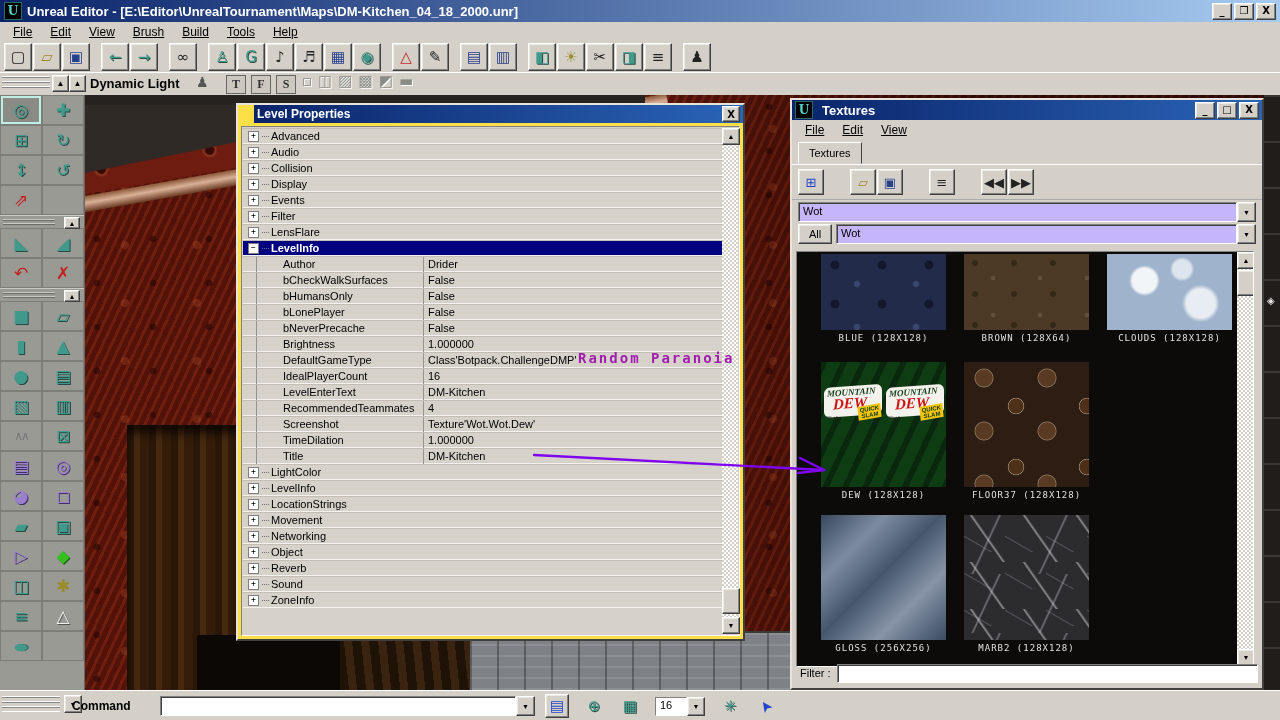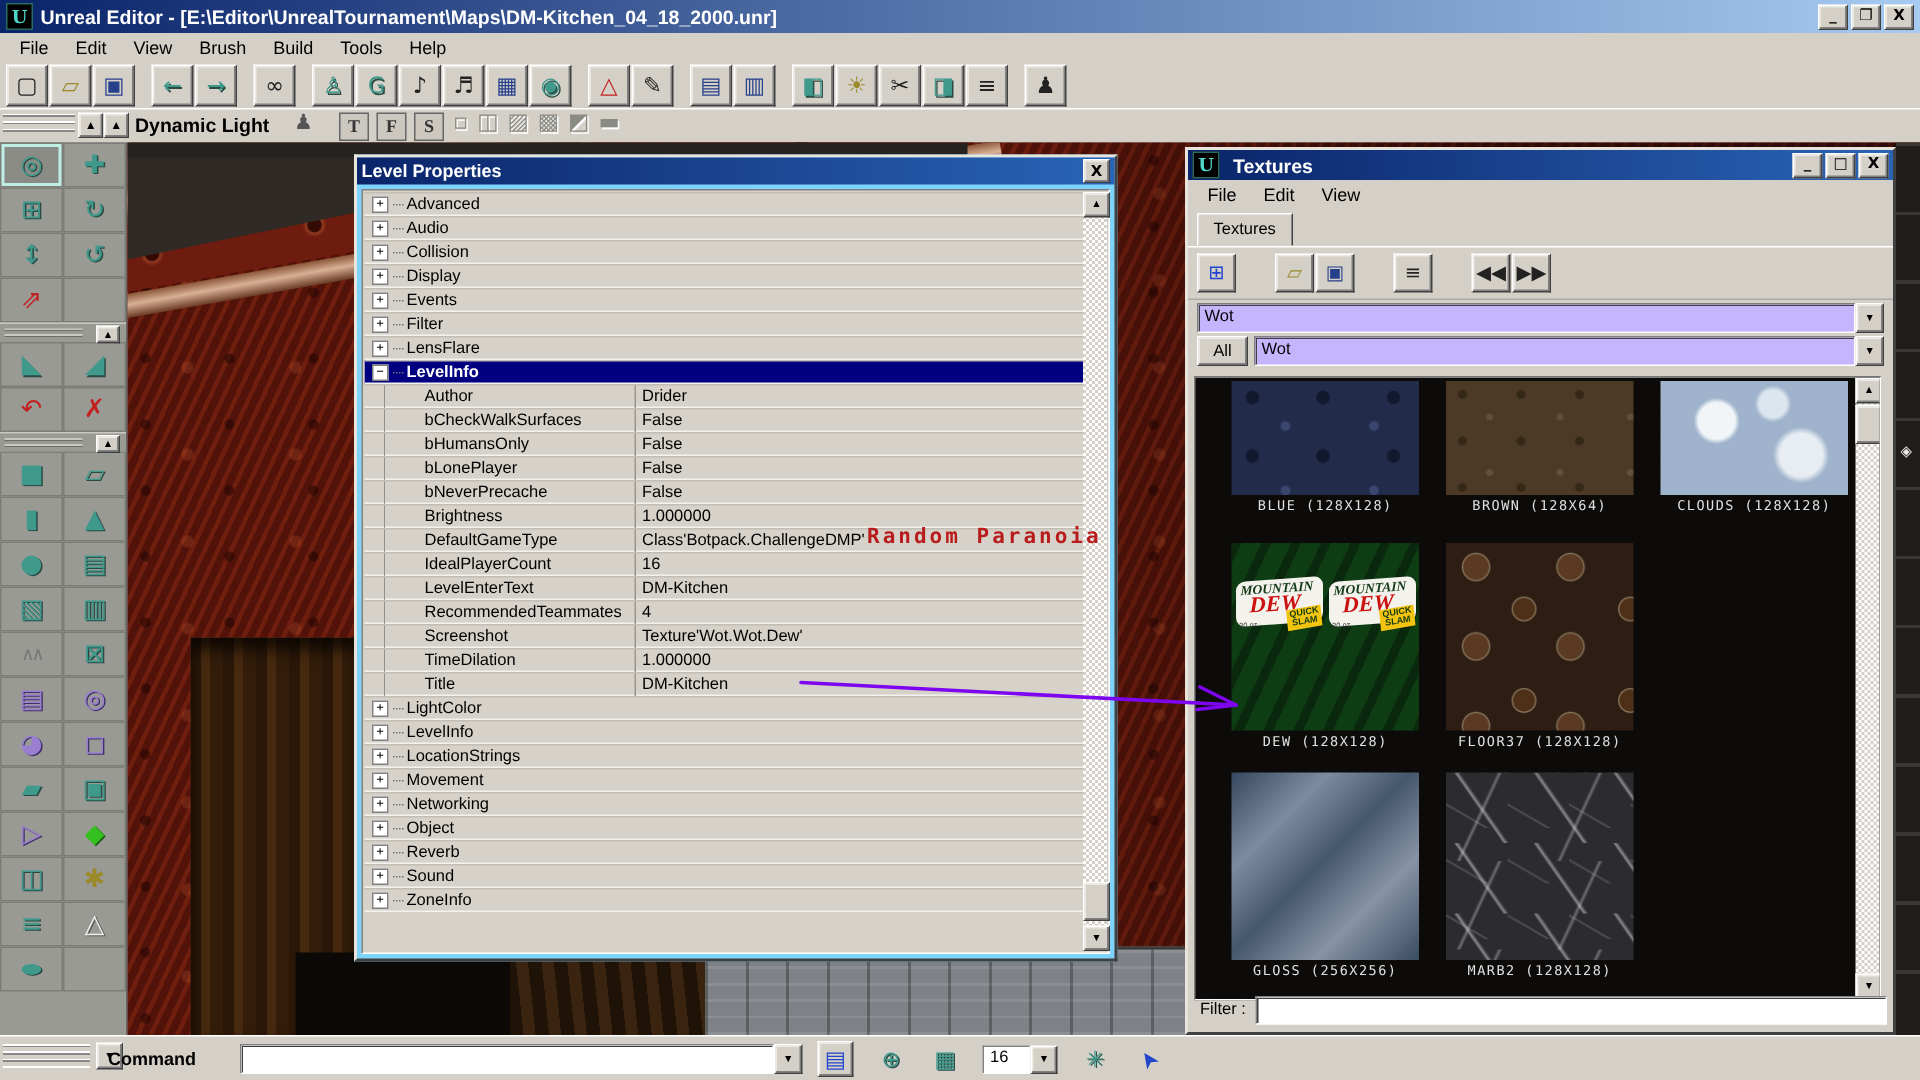--- a/index.html
+++ b/index.html
@@ -9,21 +9,21 @@
   .raised{background:#d4d0c8;border:1px solid;border-color:#ffffff #404040 #404040 #ffffff;box-shadow:inset -1px -1px 0 #808080,inset 1px 1px 0 #ece9e2;}
   .sunken{background:#fff;border:1px solid;border-color:#808080 #ffffff #ffffff #808080;box-shadow:inset 1px 1px 0 #404040;}
   .titlebar{position:absolute;left:0;top:0;width:1280px;height:22px;
     background:linear-gradient(90deg,#0a246a,#a6caf0);display:flex;align-items:center;padding:0 4px;box-sizing:border-box;}
   .app-icon{width:16px;height:16px;background:#000;color:#4fd8c8;font:bold 12px "DejaVu Serif",serif;
     display:flex;align-items:center;justify-content:center;margin-right:5px;flex:0 0 auto;border:1px solid #2a6a60;}
   .title-text{color:#fff;font-weight:bold;font-size:13px;white-space:nowrap;}
   .caption-btns{margin-left:auto;display:flex;gap:2px;}
   .cap-btn{width:18px;height:15px;font:bold 10px "DejaVu Sans",sans-serif;display:flex;align-items:center;justify-content:center;line-height:1;}
   .menubar{position:absolute;left:0;top:22px;width:1280px;height:20px;background:#d4d0c8;display:flex;align-items:center;padding-left:4px;border-bottom:1px solid #808080;box-shadow:0 1px 0 #fff;}
-  .menu-item{padding:2px 9px;}
+  .menu-item{padding:2px 9px;text-decoration:underline;}
   
   .toolbar1{position:absolute;left:0;top:42px;width:1280px;height:30px;background:#d4d0c8;display:flex;align-items:center;padding-left:4px;border-bottom:1px solid #808080;}
   .tbtn{width:26px;height:26px;display:flex;align-items:center;justify-content:center;margin-right:1px;flex:0 0 auto;}
   .tbtn[data-name="separator"]{width:9px;border:none;box-shadow:none;background:transparent;}
   .glyph{font-family:"DejaVu Sans",sans-serif;font-size:15px;line-height:1;}
   [data-tone="teal"] .glyph{color:#3f9a8c;text-shadow:1px 1px 0 #2a4a44;}
   [data-tone="purple"] .glyph{color:#9a7ed0;text-shadow:1px 1px 0 #40306a;}
   [data-tone="green"] .glyph{color:#35c01f;text-shadow:1px 1px 0 #1a5a10;}
   [data-tone="red"] .glyph{color:#c41f1f;}
   [data-tone="olive"] .glyph{color:#9a8a2a;}
@@ -73,41 +73,41 @@
   .vp-floorwood{position:absolute;left:255px;top:537px;width:132px;height:58px;
     background:repeating-linear-gradient(84deg,#1f1206 0 9px,#3a2410 9px 17px);}
   .vp-floorstone{position:absolute;left:385px;top:536px;width:800px;height:59px;background:#7e8287;
     background-image:repeating-linear-gradient(90deg,rgba(0,0,0,.28) 0 2px,transparent 2px 27px),
       repeating-linear-gradient(rgba(255,255,255,.10) 0 2px,transparent 2px 11px);
     border-top:2px solid #3a3a38;}
   .vp-rightstrip{position:absolute;left:1179px;top:0;width:16px;height:595px;background:#211d1a;
     background-image:repeating-linear-gradient(rgba(200,190,180,.16) 0 2px,transparent 2px 46px);}
   .vp-diamond{position:absolute;left:1182px;top:200px;color:#e8e8e8;font-size:10px;}
   
-  .lvlprops{position:absolute;left:236px;top:103px;width:509px;height:538px;background:#7dd3fc;
-    border:2px solid;border-color:#e8e4dc #404040 #404040 #e8e4dc;box-sizing:border-box;z-index:5;}
+  .lvlprops{position:absolute;left:236px;top:103px;width:509px;height:538px;background:#fde047;
+    border:2px solid;border-color:#e8e4dc #404040 #404040 #e8e4dc;box-sizing:border-box;z-index:5;padding-left:16px;}
   .dlg-title{height:18px;background:linear-gradient(90deg,#0a246a,#2a64b6);display:flex;align-items:center;
     color:#fff;font-weight:bold;font-size:12px;padding:0 3px;}
   .dlg-x{margin-left:auto;width:16px;height:14px;font:bold 10px "DejaVu Sans",sans-serif;display:flex;align-items:center;justify-content:center;color:#000;}
   .prop-client{position:absolute;left:3px;right:3px;top:21px;bottom:3px;border:1px solid;border-color:#808080 #fff #fff #808080;background:#d6d2ca;}
   .prop-rows{position:absolute;left:1px;top:1px;right:17px;bottom:1px;overflow:hidden;font-size:11px;}
   .prow,.pchild,.prow-sel{height:16px;line-height:15px;box-sizing:border-box;border-bottom:1px solid #f4f2ee;border-top:1px solid #c2beb6;display:flex;align-items:center;background:#d6d2ca;white-space:nowrap;}
   .pbox{width:9px;height:9px;background:#fff;border:1px solid #808080;font:8px/8px "DejaVu Sans Mono",monospace;text-align:center;margin:0 3px 0 5px;flex:0 0 auto;}
   .pdash{width:7px;border-bottom:1px dotted #707070;margin-right:2px;flex:0 0 auto;}
   .prow-sel{background:#000080;color:#fff;font-weight:bold;}
   .prow-sel .pbox{color:#000;font-weight:normal;}
   .pchild .pname{width:140px;padding-left:40px;flex:0 0 auto;overflow:hidden;
     background:linear-gradient(#70707000,#70707000),linear-gradient(90deg,transparent 13px,#909090 13px 14px,transparent 14px);background-size:100% 100%, 14px 100%;background-repeat:no-repeat;}
   .pchild .pval{border-left:1px solid #9a968e;padding-left:4px;flex:1;overflow:hidden;}
   .vscroll{position:absolute;right:1px;top:1px;bottom:1px;width:16px;
     background:repeating-conic-gradient(#fff 0 25%,#d4d0c8 0 50%) 0 0/4px 4px;}
   .vs-btn{position:absolute;left:0;width:16px;height:15px;font-size:7px;display:flex;align-items:center;justify-content:center;}
   .vs-thumb{position:absolute;left:0;width:16px;height:24px;}
   
-  .rp-text{position:absolute;left:578px;top:350px;z-index:9;color:#b91c1c;
+  .rp-text{position:absolute;left:578px;top:350px;z-index:9;color:#a21caf;
     font:bold 14px "DejaVu Sans Mono",monospace;letter-spacing:2px;}
   .arrow-svg{position:absolute;left:528px;top:446px;z-index:9;pointer-events:none;}
   
   .texwin{position:absolute;left:790px;top:98px;width:474px;height:592px;background:#d4d0c8;
     border:2px solid;border-color:#e8e4dc #404040 #404040 #e8e4dc;box-sizing:border-box;z-index:5;}
   .texwin .titlebar2{height:20px;background:linear-gradient(90deg,#0a246a,#2a64b6);display:flex;align-items:center;padding:0 3px;}
   .texwin .title-text2{color:#fff;font-weight:bold;font-size:13px;margin-left:4px;}
   .tex-menubar{height:20px;display:flex;align-items:center;padding-left:4px;}
   .tex-tabs{height:24px;position:relative;border-bottom:1px solid #fff;}
   .tex-tab{position:absolute;left:6px;bottom:0;height:20px;padding:0 10px;background:#d4d0c8;

